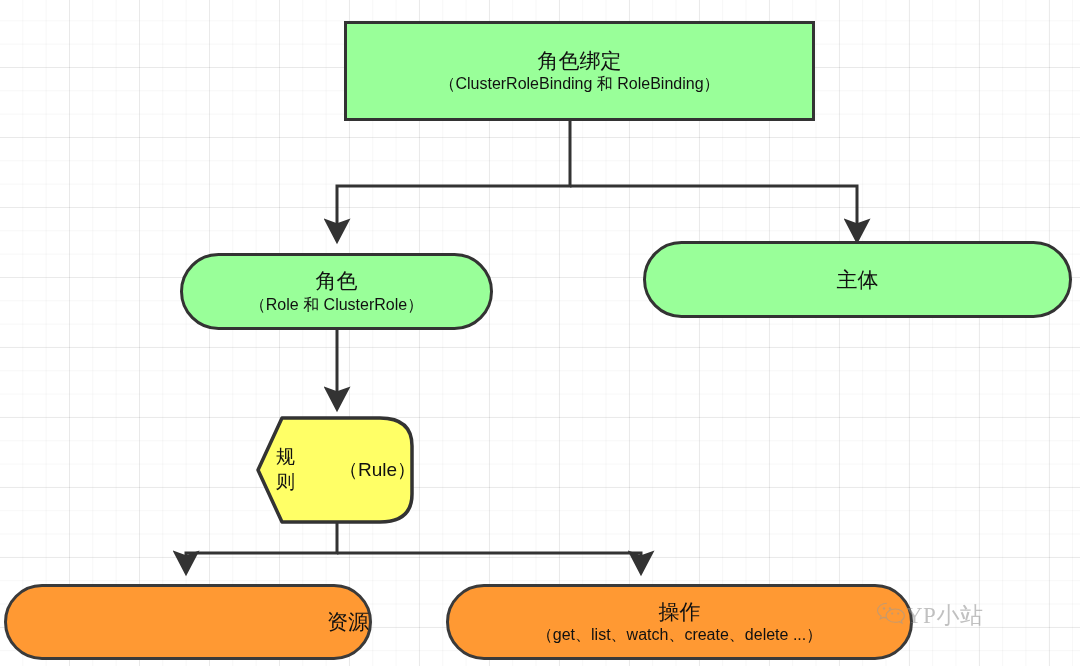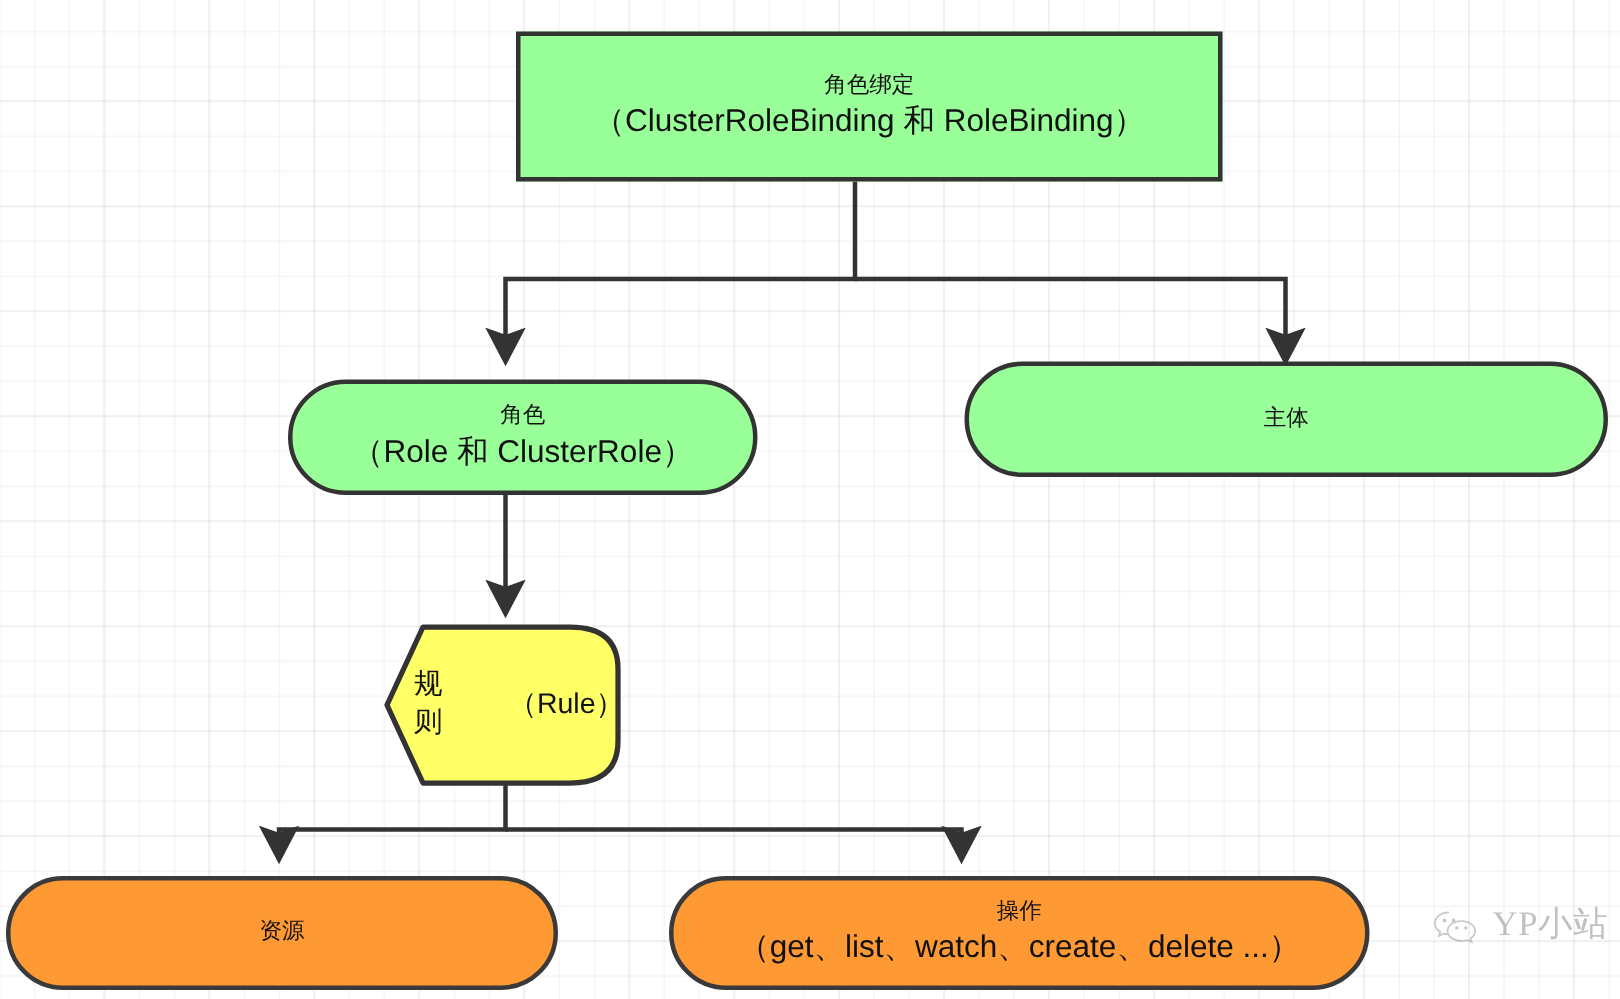--- a/index.html
+++ b/index.html
@@ -43,22 +43,22 @@
     box-sizing: border-box;
     display: flex;
     flex-direction: column;
     align-items: center;
     justify-content: center;
     text-align: center;
     color: #111111;
     line-height: 1.30;
     z-index: 3;
   }
-  .node .t1 { font-size: 15px; font-family: Liberation Mono, monospace; }
-  .node .t2 { font-size: 21px; white-space: nowrap; }
+  .node .t1 { font-size: 21px; }
+  .node .t2 { font-size: 16px; white-space: nowrap; }
 
   .node-rect {
     border: 3px solid #333333;
     background: #99ff99;
   }
   .node-round {
     border: 3px solid #333333;
     background: #99ff99;
     border-radius: 40px;
   }
@@ -83,25 +83,25 @@
     color: #111111;
     line-height: 1.30;
     padding-left: 16px;
     box-sizing: border-box;
   }
   .hexnode .t1 { font-size: 19px; }
   .hexnode .t2 { font-size: 19px; margin-left: 38px; }
 
   #watermark {
     position: absolute;
-    left: 955px;
+    left: 876px;
     top: 600px;
     display: flex;
-    align-items: flex-end;
-    gap: 10px;
+    align-items: flex-start;
+    gap: 0;
     z-index: 4;
     opacity: 0.55;
   }
   #watermark .wm-text {
     font-size: 23px;
     color: #8f8f8f;
     font-family: "Liberation Serif", "DejaVu Serif", serif;
     letter-spacing: 0.5px;
     white-space: nowrap;
   }
@@ -127,40 +127,40 @@
     <path d="M 337 522 L 337 553 L 186 553 L 186 572" fill="none" stroke="#333333" stroke-width="3" marker-end="url(#arrowhead)"></path>
 
     <path d="M 337 553 L 641 553 L 641 572" fill="none" stroke="#333333" stroke-width="3" marker-end="url(#arrowhead)"></path>
   </svg>
 
   <div class="node node-rect" style="left:344px; top:21px; width:471px; height:100px;">
     <div class="t1">角色绑定</div>
     <div class="t2">（ClusterRoleBinding 和 RoleBinding）</div>
   </div>
 
-  <div class="node node-round" style="left:192px; top:253px; width:313px; height:77px;">
+  <div class="node node-round" style="left:180px; top:253px; width:313px; height:77px;">
     <div class="t1">角色</div>
     <div class="t2">（Role 和 ClusterRole）</div>
   </div>
 
   <div class="node node-round" style="left:643px; top:241px; width:429px; height:77px;">
     <div class="t1">主体</div>
   </div>
 
   <div class="hexnode" style="left:254px; top:414px; width:162px; height:112px;">
     <svg width="162" height="112" viewBox="0 0 162 112">
       <path d="M 28 4 L 126 4 Q 158 4 158 32 L 158 80 Q 158 108 126 108 L 28 108 L 4 56 Z" fill="#ffff66" stroke="#333333" stroke-width="3.5" stroke-linejoin="round"></path>
     </svg>
     <div class="hexlabel">
       <div class="t1">规则</div>
       <div class="t2">（Rule）</div>
     </div>
   </div>
 
-  <div class="node node-round-orange" style="left:4px; top:584px; width:368px; height:76px;">
+  <div class="node node-round-orange" style="left:4px; top:584px; width:368px; height:76px;align-items:flex-end;">
     <div class="t1">资源</div>
   </div>
 
   <div class="node node-round-orange" style="left:446px; top:584px; width:467px; height:76px;">
     <div class="t1">操作</div>
     <div class="t2">（get、list、watch、create、delete ...）</div>
   </div>
 
   <div id="watermark">
     <svg width="30" height="26" viewBox="0 0 30 26">

